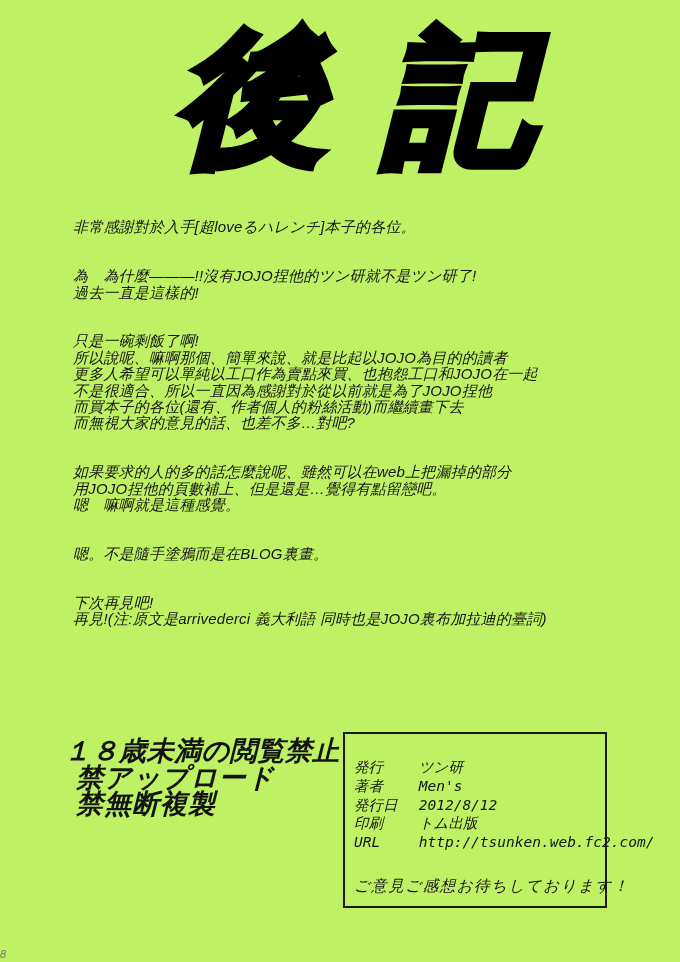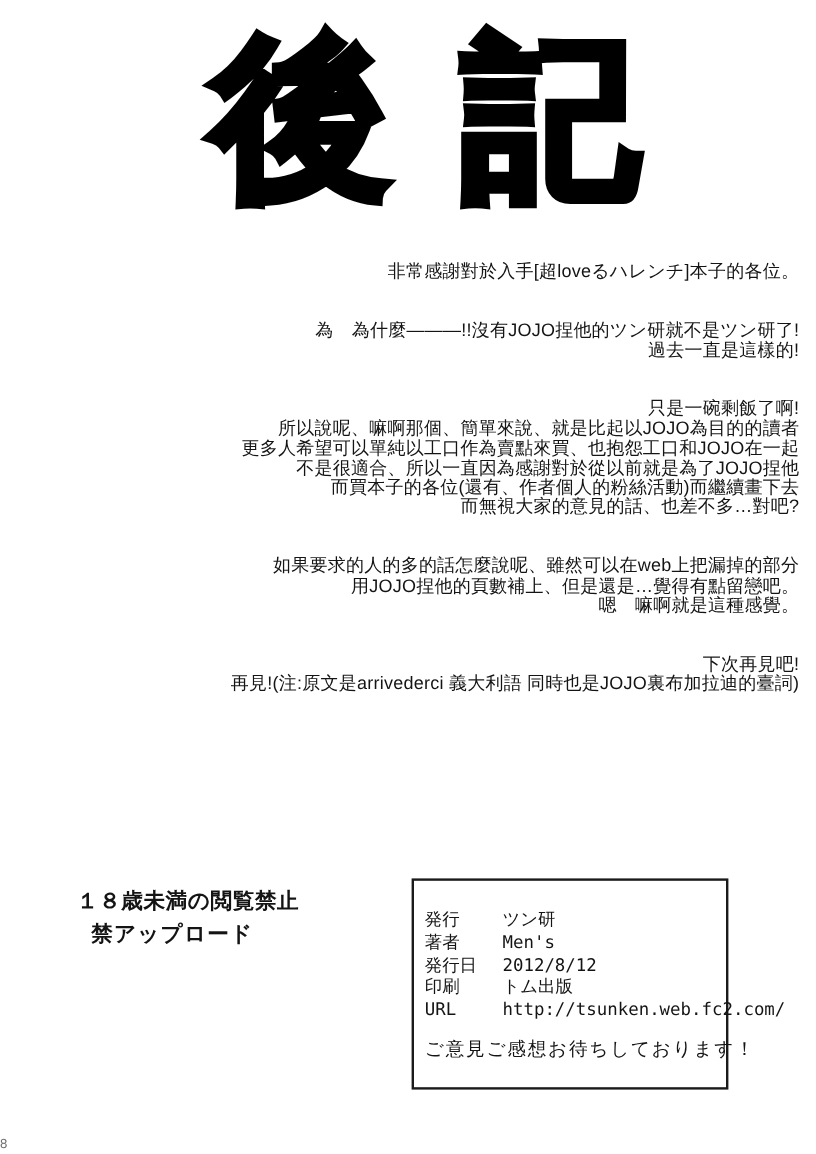--- a/index.html
+++ b/index.html
@@ -1,68 +1,69 @@
 <!DOCTYPE html>
 <html><head>
 <meta charset="utf-8">
 <style>
   html,body { margin:0; padding:0; background:#e8e8e8; }
   .page {
     position:relative;
     width:680px; height:962px;
-    background:#ffffff;
+    background:#bef264;
     color:#141414;
     font-family:"Liberation Sans", sans-serif;
     overflow:hidden;
+    font-style:italic;
   }
   
   .title {
     position:absolute; top:10px; left:0; right:0;
     text-align:center;
     font-size:146px; line-height:175px;
     font-weight:900;
     letter-spacing:62px;
     margin-right:-62px;
     text-indent:30px;
     -webkit-text-stroke:8px #000;
     color:#000;
   }
   
   .body-text {
     position:absolute; top:203px; left:62px; right:14px;
     font-size:15px; line-height:16.4px;
     white-space:pre-line;
     letter-spacing:0.2px;
   }
-  .para { margin:0 0 16px 0; white-space:pre-line;text-align:right; }
+  .para { margin:0 0 16px 11px; white-space:pre-line; }
   .para:last-child { margin-bottom:0; }
   
   .restrictions {
     position:absolute; left:64px; top:738px;
-    font-size:18px; line-height:26.5px;
+    font-size:27px; line-height:26.5px;
     font-weight:bold;
     letter-spacing:1px;
   }
   .restrictions .age-line { letter-spacing:0.5px; }
   .restrictions .ban-line { padding-left:12px; }
   .colophon {
     position:absolute; left:343px; top:732px;
     width:264px; height:176px;
     border:2px solid #1a1a1a;
     box-sizing:border-box;
     padding:24px 0 0 9px;
   }
   .colophon-row {
     font-family:"DejaVu Sans Mono", monospace;
     font-size:14.5px; line-height:18.8px;
     white-space:nowrap;
   }
   .colophon-row .label { display:inline-block; min-width:56px; }
   .colophon-note {
-    margin-top:12px;
+    margin-top:24px;
     font-family:"Liberation Serif", serif;
     font-size:15.5px;
     letter-spacing:1.5px;
     white-space:nowrap;
   }
   .page-number {
     position:absolute; left:0px; bottom:2px;
     font-size:11px; color:#707070;
   }
 </style>
@@ -79,27 +80,29 @@
 過去一直是這樣的!</p>
     <p class="para">只是一碗剩飯了啊!
 所以說呢、嘛啊那個、簡單來說、就是比起以JOJO為目的的讀者
 更多人希望可以單純以工口作為賣點來買、也抱怨工口和JOJO在一起
 不是很適合、所以一直因為感謝對於從以前就是為了JOJO捏他
 而買本子的各位(還有、作者個人的粉絲活動)而繼續畫下去
 而無視大家的意見的話、也差不多…對吧?</p>
     <p class="para">如果要求的人的多的話怎麼說呢、雖然可以在web上把漏掉的部分
 用JOJO捏他的頁數補上、但是還是…覺得有點留戀吧。
 嗯　嘛啊就是這種感覺。</p>
+    <p class="para">嗯。不是隨手塗鴉而是在BLOG裏畫。</p>
     <p class="para">下次再見吧!
 再見!(注:原文是arrivederci 義大利語 同時也是JOJO裏布加拉迪的臺詞)</p>
   </div>
 
   <div class="restrictions">
     <div class="age-line">１８歳未満の閲覧禁止</div>
     <div class="ban-line">禁アップロード</div>
+    <div class="ban-line">禁無断複製</div>
   </div>
 
   <div class="colophon">
     <div class="colophon-row">
       <span class="label">発行</span>
       <span class="value">ツン研</span>
     </div>
     <div class="colophon-row">
       <span class="label">著者</span>
       <span class="value">Men's</span>

